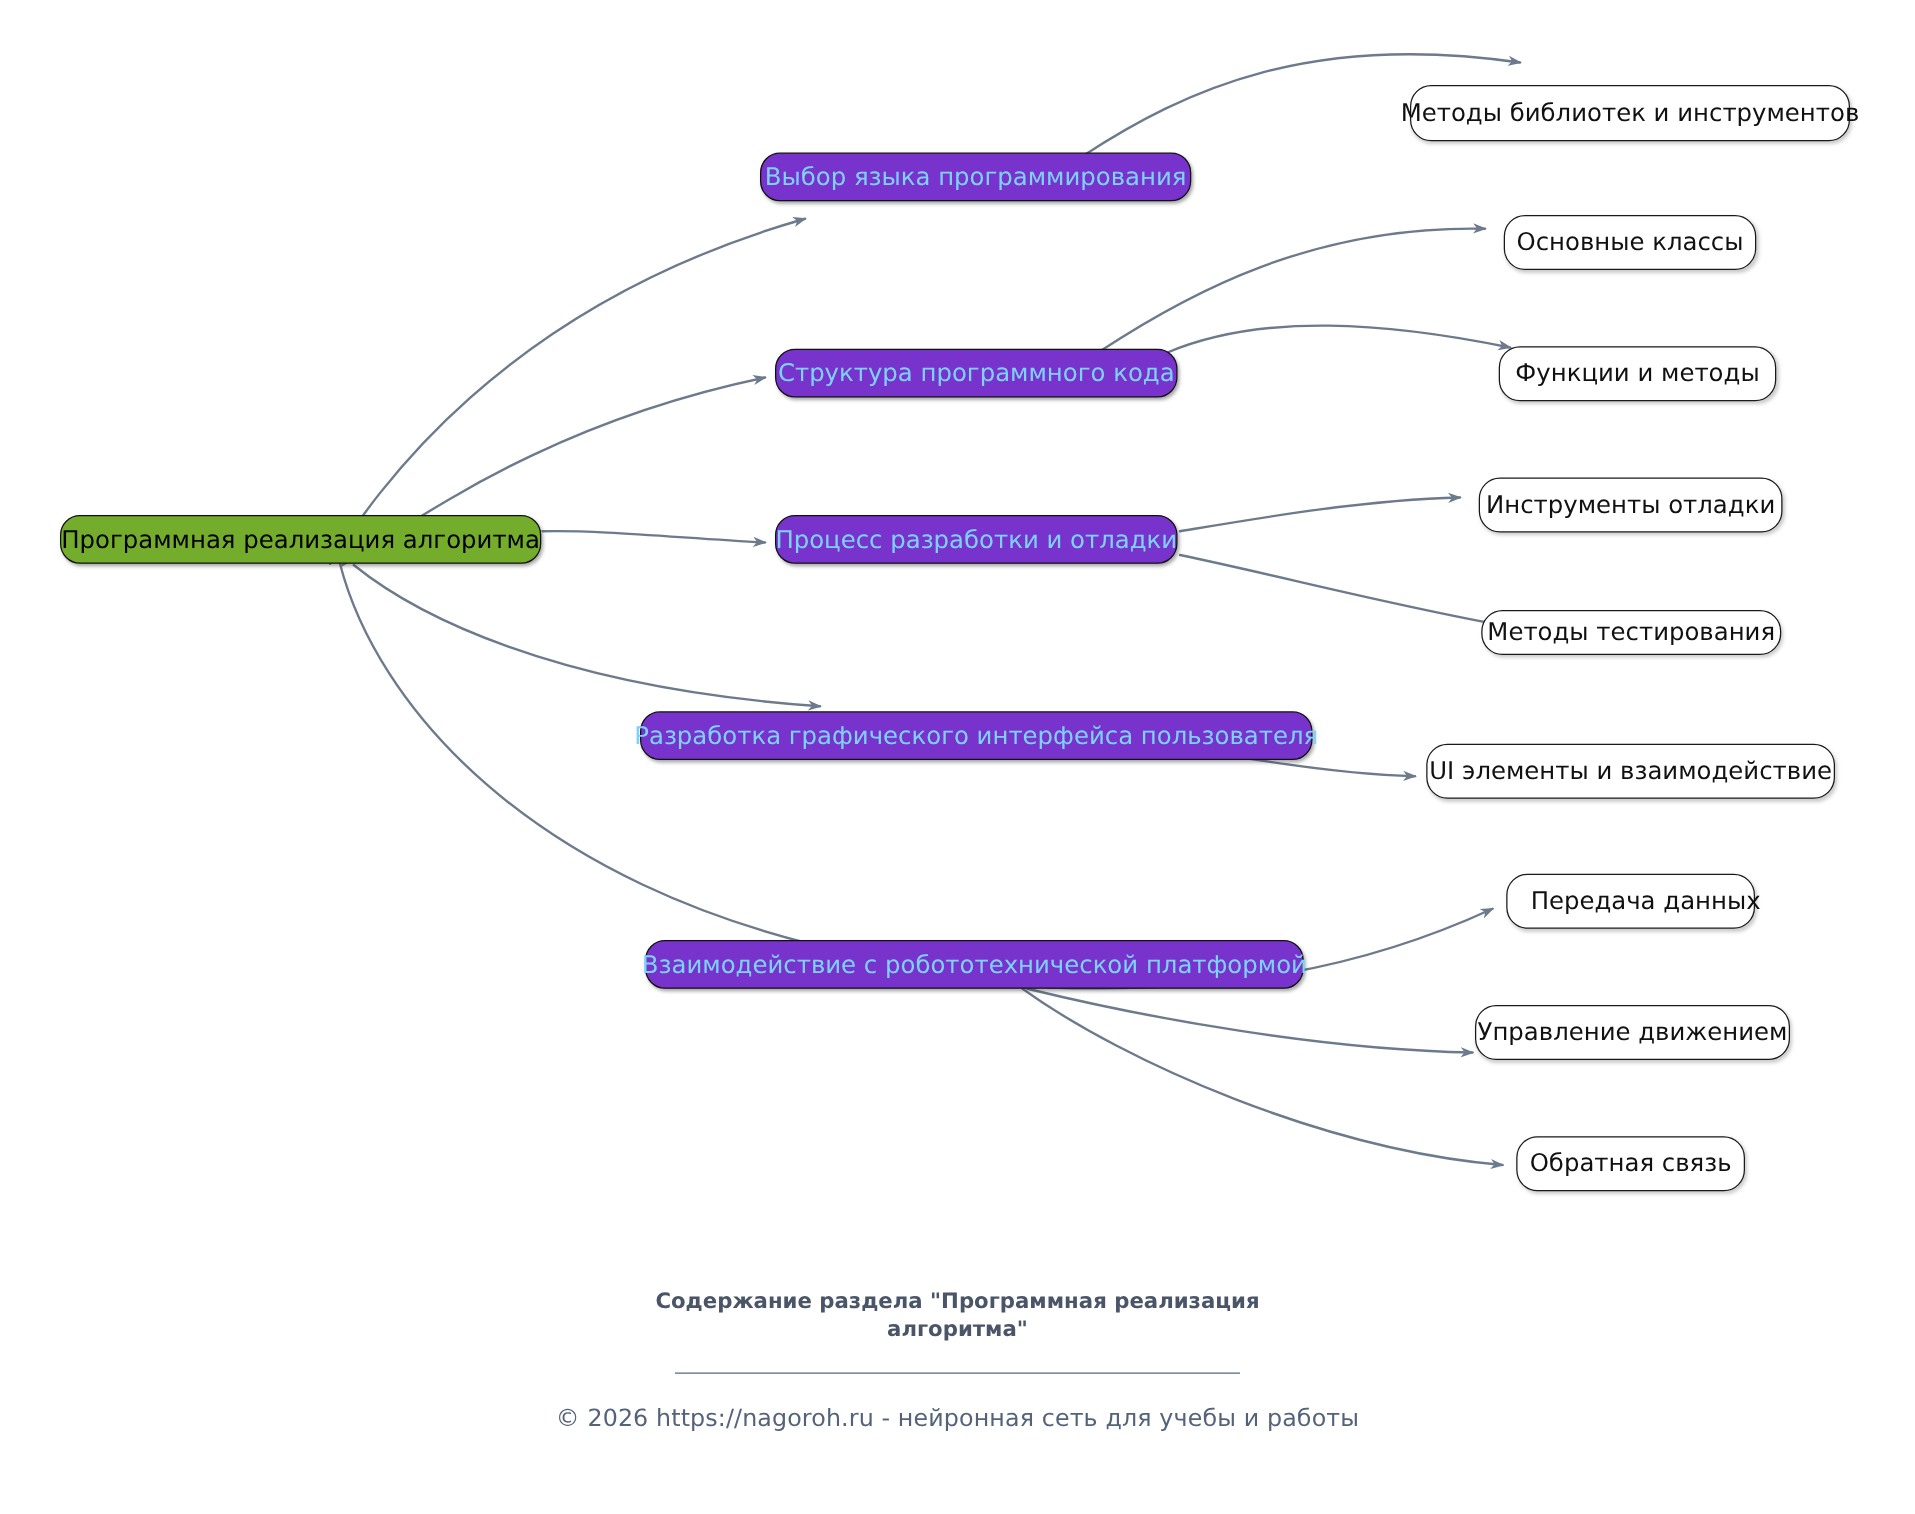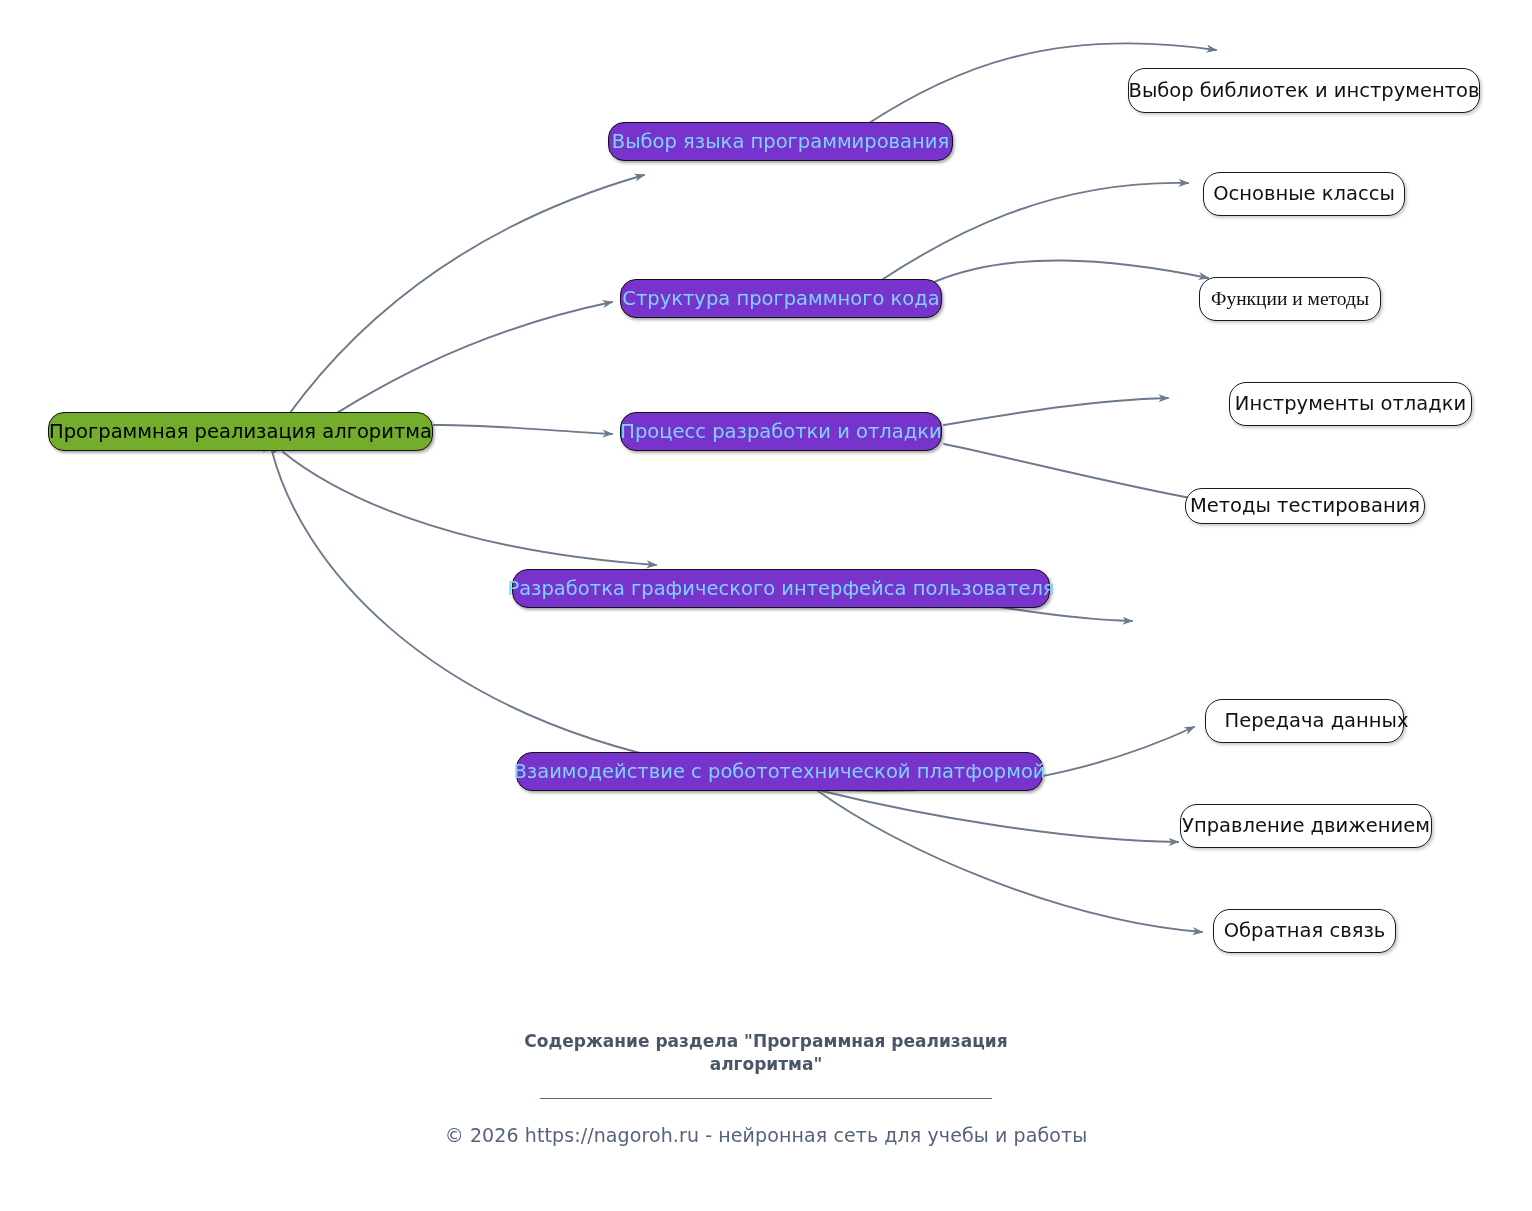--- a/index.html
+++ b/index.html
@@ -139,45 +139,48 @@
   </svg>
 
   <div class="node root" style="left:48px; top:412px; width:385px; height:39px;">
     <span class="node-label">Программная реализация алгоритма</span>
   </div>
 
   <div class="node branch" style="left:608px; top:122px; width:345px; height:39px;">
     <span class="node-label">Выбор языка программирования</span>
   </div>
   <div class="node leaf" style="left:1128px; top:68px; width:352px; height:45px;">
-    <span class="node-label">Выбор библиотек и инструментов</span>
+    <span class="node-label">Методы библиотек и инструментов</span>
   </div>
 
   <div class="node branch" style="left:620px; top:279px; width:322px; height:39px;">
     <span class="node-label">Структура программного кода</span>
   </div>
   <div class="node leaf" style="left:1203px; top:172px; width:202px; height:44px;">
     <span class="node-label">Основные классы</span>
   </div>
-  <div class="node leaf" style="left:1199px; top:277px; width:182px; height:44px;font-family:Liberation Serif, serif;">
+  <div class="node leaf" style="left:1199px; top:277px; width:222px; height:44px;">
     <span class="node-label">Функции и методы</span>
   </div>
 
   <div class="node branch" style="left:620px; top:412px; width:322px; height:39px;">
     <span class="node-label">Процесс разработки и отладки</span>
   </div>
-  <div class="node leaf" style="left:1183px; top:382px; width:243px; height:44px;margin-left:46px;">
+  <div class="node leaf" style="left:1183px; top:382px; width:243px; height:44px;">
     <span class="node-label">Инструменты отладки</span>
   </div>
   <div class="node leaf" style="left:1185px; top:488px; width:240px; height:36px;text-align:center;">
     <span class="node-label">Методы тестирования</span>
   </div>
 
   <div class="node branch" style="left:512px; top:569px; width:538px; height:39px;">
     <span class="node-label">Разработка графического интерфейса пользователя</span>
+  </div>
+  <div class="node leaf" style="left:1141px; top:595px; width:327px; height:44px;">
+    <span class="node-label">UI элементы и взаимодействие</span>
   </div>
 
   <div class="node branch" style="left:516px; top:752px; width:527px; height:39px;">
     <span class="node-label">Взаимодействие с робототехнической платформой</span>
   </div>
   <div class="node leaf" style="left:1205px; top:699px; width:199px; height:44px;padding-left:24px;">
     <span class="node-label">Передача данных</span>
   </div>
   <div class="node leaf" style="left:1180px; top:804px; width:252px; height:44px;">
     <span class="node-label">Управление движением</span>

